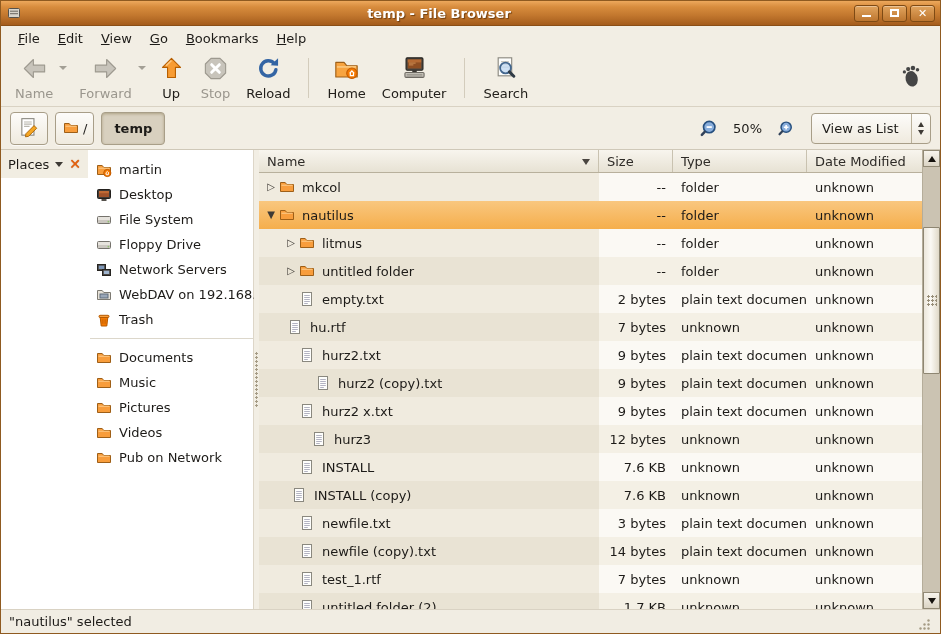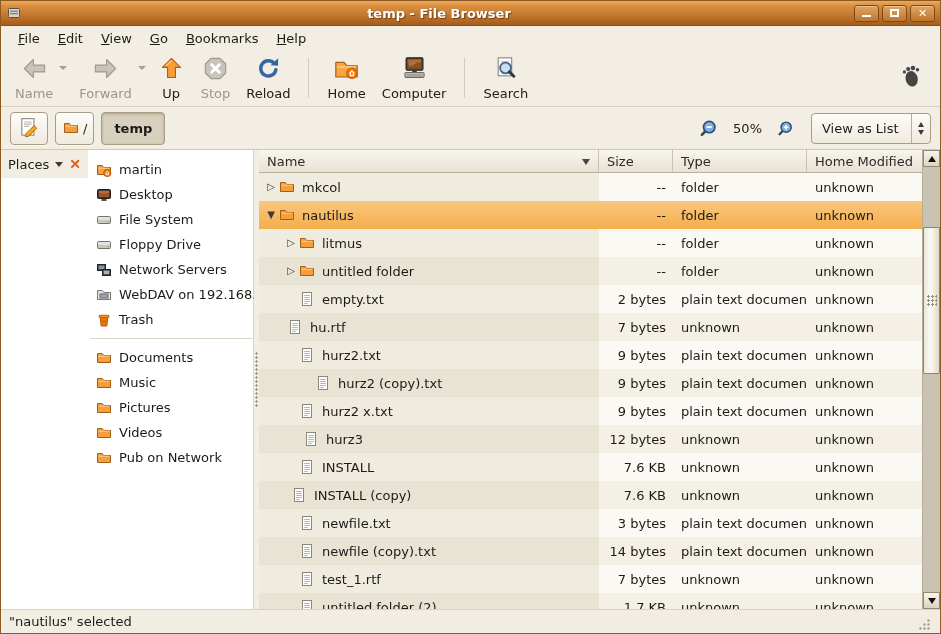--- a/index.html
+++ b/index.html
@@ -421,21 +421,21 @@
               <span>Name</span>
               <span class="sort-arrow"></span>
             </div>
             <div class="hcol" style="width: 74px;">
               <span>Size</span>
             </div>
             <div class="hcol" style="width: 134px;">
               <span>Type</span>
             </div>
             <div class="hcol flex">
-              <span>Home Modified</span>
+              <span>Date Modified</span>
             </div>
           </div>
         <div class="rows" id="file-rows">
             <div class="frow a">
               <div class="cell-name" style="padding-left: 4px;">
                 <span class="expander">▷</span>
                 <span class="row-icon">
                   <svg width="16" height="16" viewBox="0 0 16 16">
                     <path d="M1.5 12.5 V3.5 H6.2 L7.8 5.5 H14.5 V12.5 Z" fill="#f89d3c" stroke="#9e5f17" stroke-linejoin="round"></path>
                     <path d="M2.5 6.3 H13.5" stroke="#fbbf75" stroke-width="1.4"></path>
@@ -561,21 +561,21 @@
                     <path d="M5.2 4.5h5.6M5.2 6.5h5.6M5.2 8.5h5.6M5.2 10.5h5.6M5.2 12.5h3.6" stroke="#aab" fill="none" stroke-width="0.9"></path>
                   </svg>
                 </span>
                 <span>hurz2 x.txt</span>
               </div>
               <div class="cell-size">9 bytes</div>
               <div class="cell-type">plain text document</div>
               <div class="cell-date">unknown</div>
             </div>
             <div class="frow b">
-              <div class="cell-name" style="padding-left: 28px;">
+              <div class="cell-name" style="padding-left: 36px;">
                 <span class="expander"></span>
                 <span class="row-icon">
                   <svg width="16" height="16" viewBox="0 0 16 16">
                     <rect x="3.5" y="1.5" width="9" height="13" fill="#fefefc" stroke="#8a887f"></rect>
                     <path d="M5.2 4.5h5.6M5.2 6.5h5.6M5.2 8.5h5.6M5.2 10.5h5.6M5.2 12.5h3.6" stroke="#aab" fill="none" stroke-width="0.9"></path>
                   </svg>
                 </span>
                 <span>hurz3</span>
               </div>
               <div class="cell-size">12 bytes</div>

